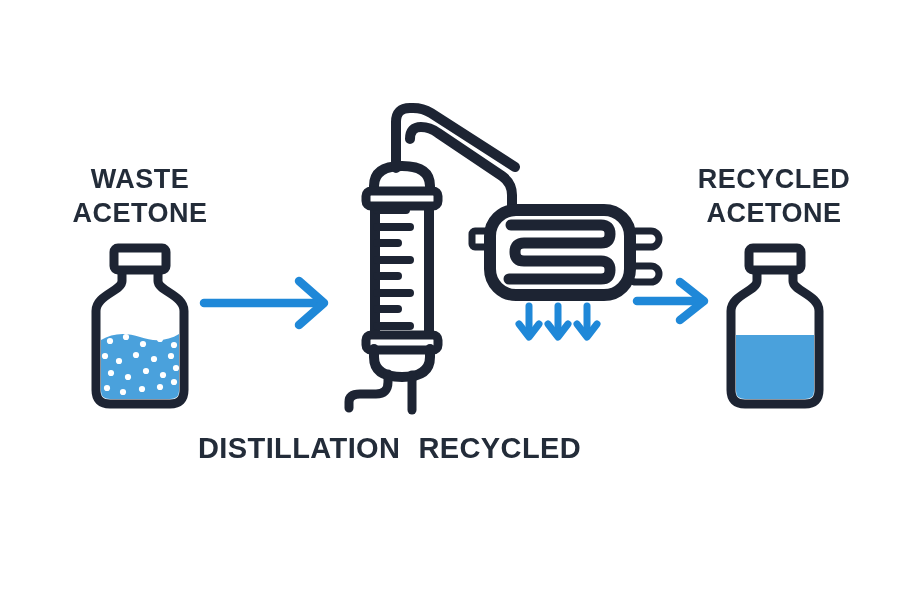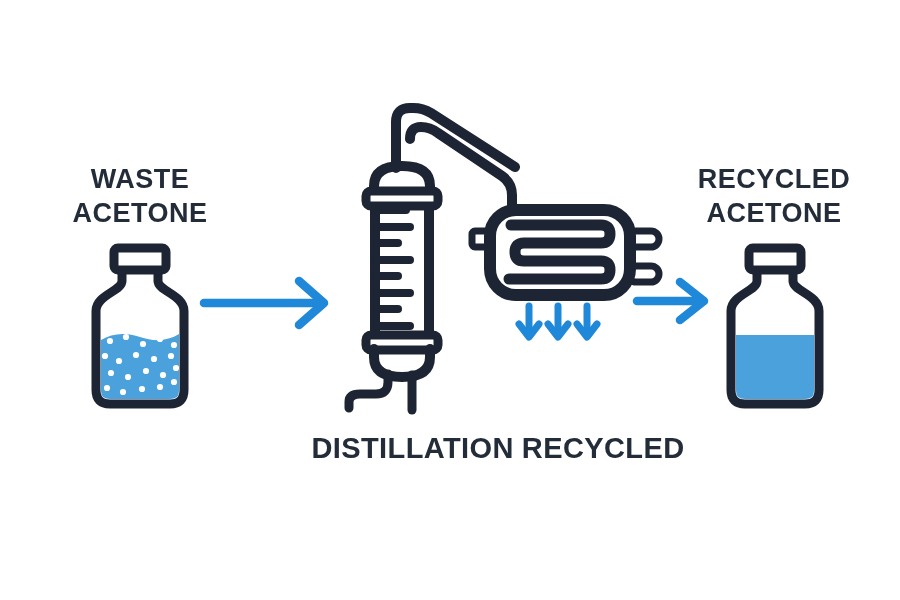--- a/index.html
+++ b/index.html
@@ -55,22 +55,21 @@
   .label-waste { left: 40px; }
   .label-recycled { left: 674px; }
   .label-process {
     top: 431px;
     left: 198px;
     width: 600px;
     font-size: 29px;
     line-height: 34px;
     letter-spacing: 0.4px;
     display: flex;
-    justify-content: center;
-    gap: 8px;
+    gap: 18px;
   }
 </style>
 </head>
 <body>
 
 <div class="stage">
 
   <svg class="diagram" width="900" height="600" viewBox="0 0 900 600" aria-hidden="true">
 
     <g>

